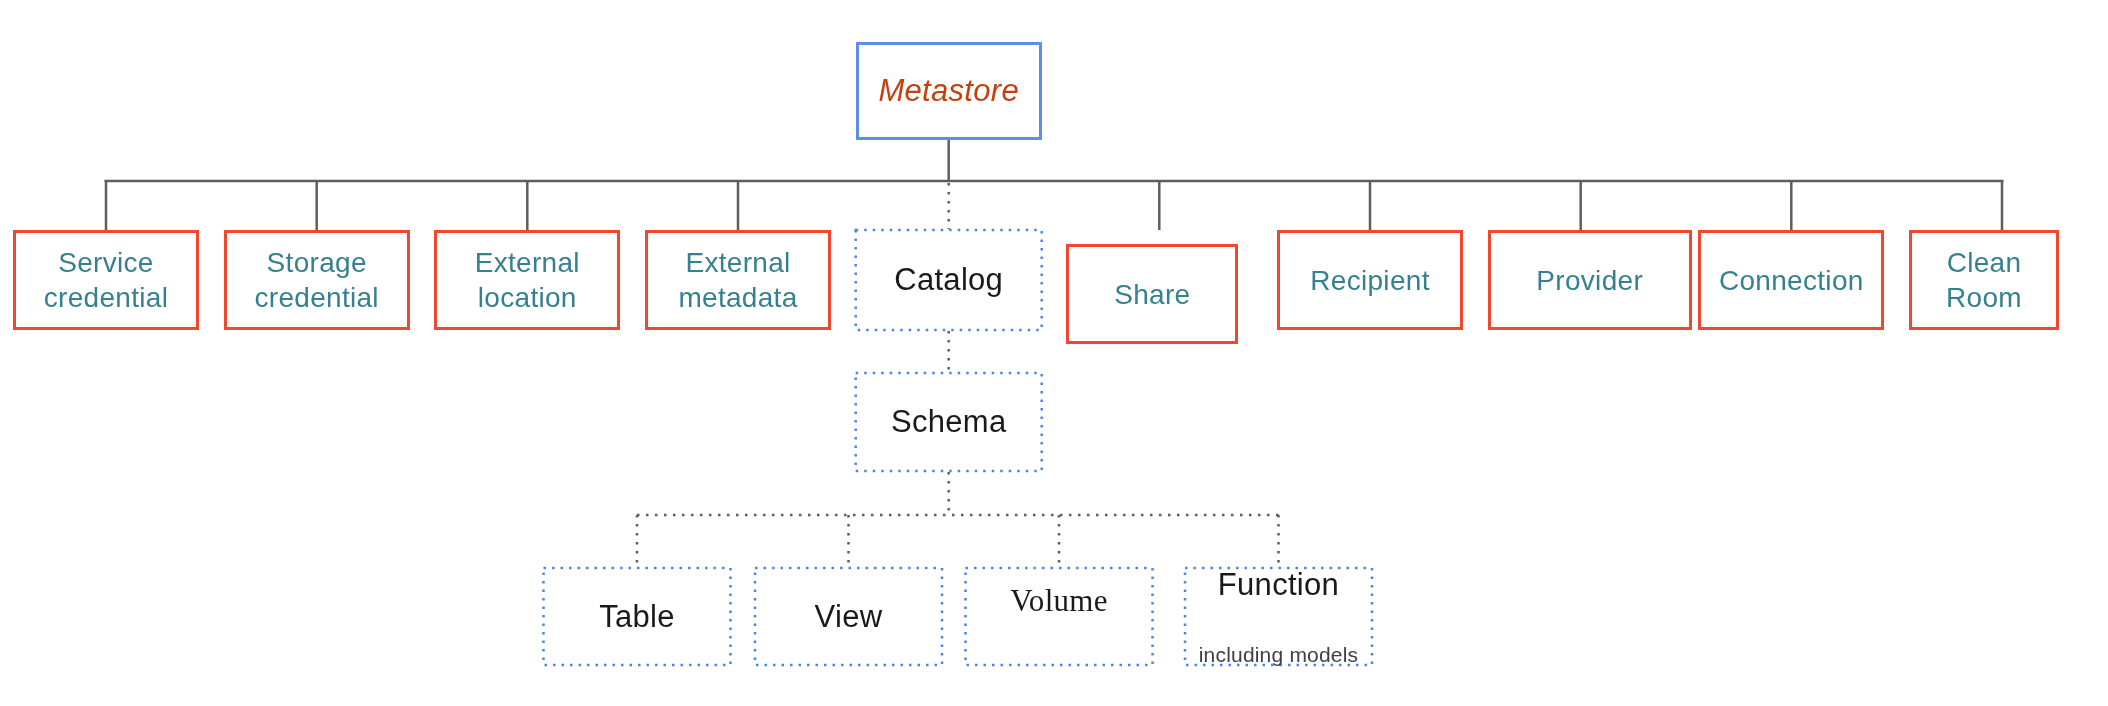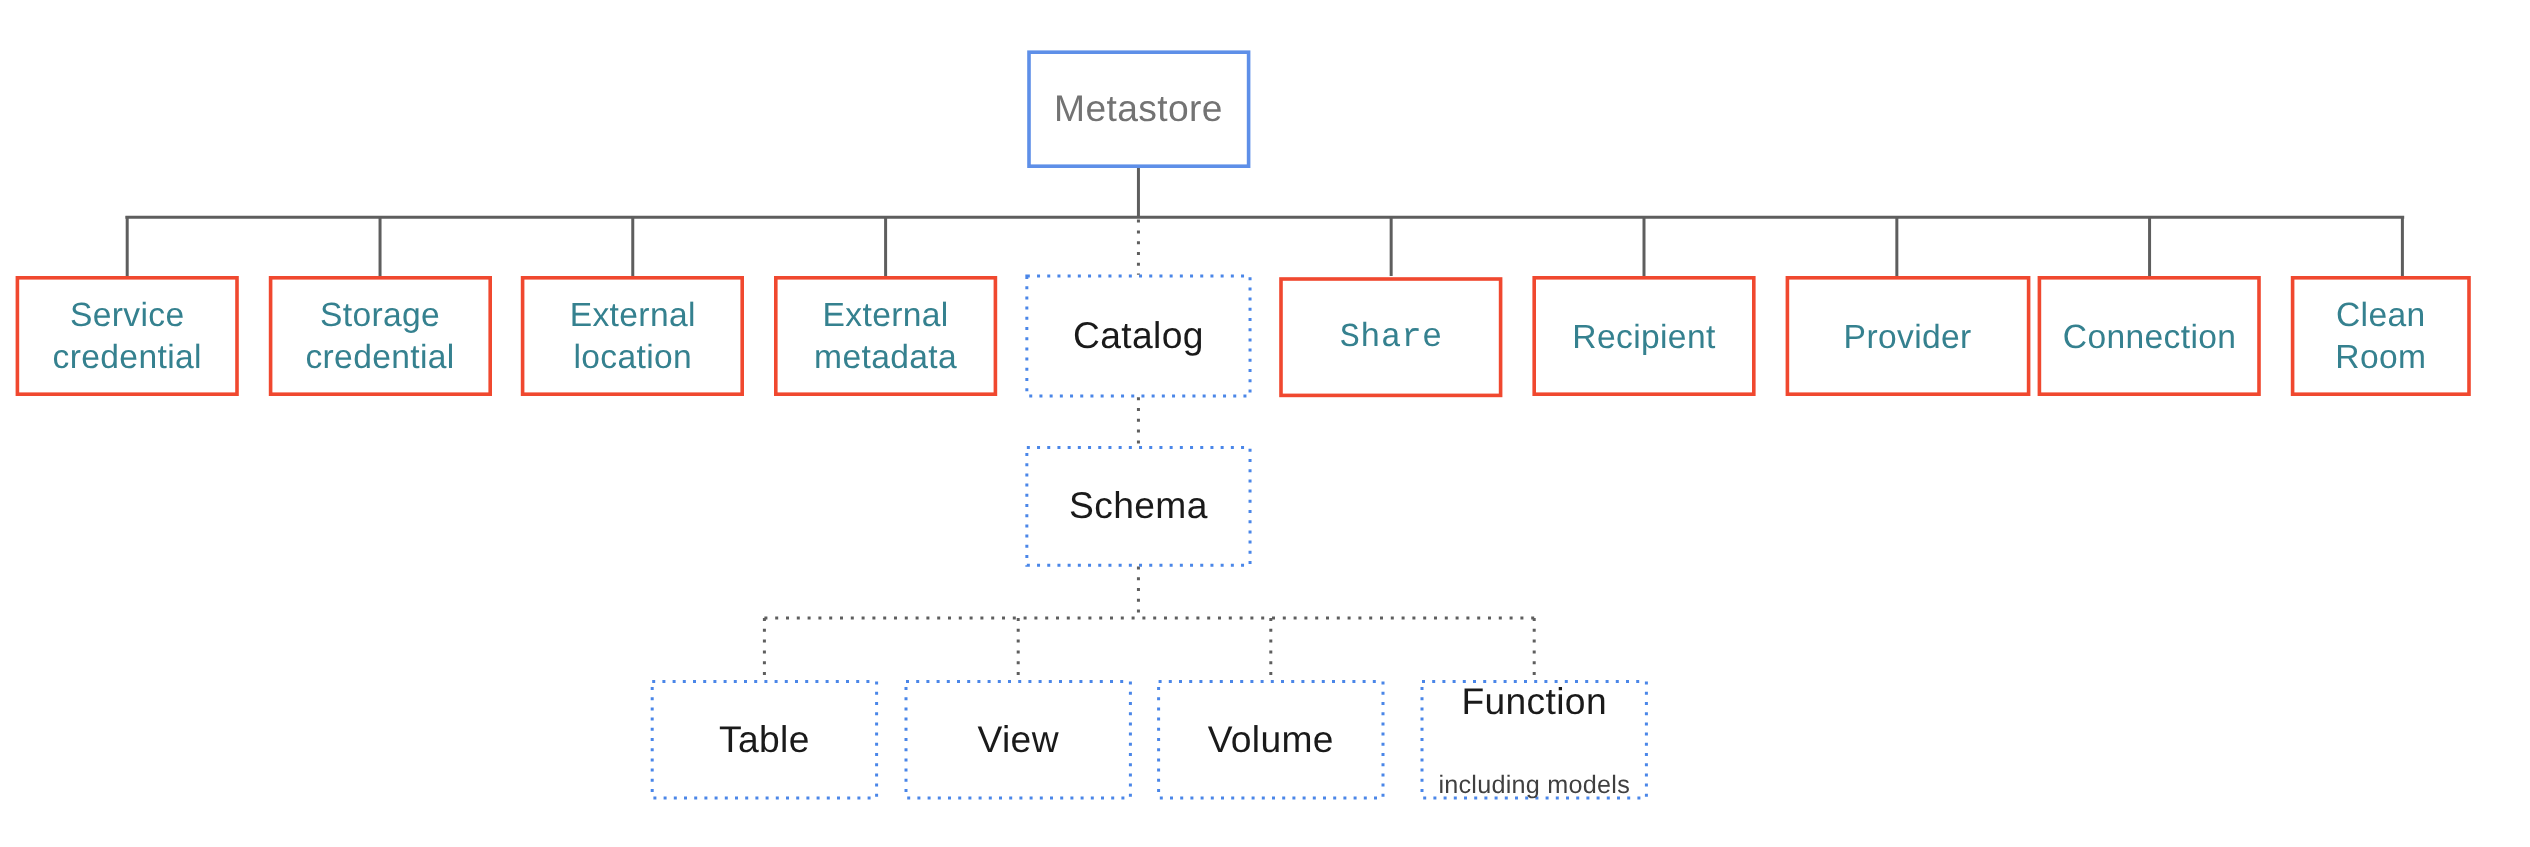--- a/index.html
+++ b/index.html
@@ -27,22 +27,23 @@
     flex-direction: column;
     align-items: center;
     justify-content: center;
     text-align: center;
     line-height: 1.2;
     letter-spacing: 0.3px;
   }
   .node-root {
     border: 3px solid #5e8fe8;
     background: #ffffff;
-    color: #737373;
+    color: #c2410c;
     font-size: 31px;
+    font-style: italic;
   }
   .node-red {
     border: 3px solid #f0482f;
     background: #ffffff;
     color: #35818f;
     font-size: 28px;
     line-height: 1.25;
     padding: 0 10px;
   }
   .node-dotted {
@@ -118,21 +119,21 @@
   </div>
   <div class="node node-red" style="left:434.3px; top:230px; width:186px; height:100px;">
     <span>External location</span>
   </div>
   <div class="node node-red" style="left:645px; top:230px; width:186px; height:100px;">
     <span>External metadata</span>
   </div>
   <div class="node node-dotted" style="left:855.7px; top:230px; width:186px; height:100px;">
     <span>Catalog</span>
   </div>
-  <div class="node node-red" style="left:1066.3px; top:231px; width:186px; height:100px;font-family:Liberation Mono, monospace;">
+  <div class="node node-red" style="left:1066.3px; top:244px; width:172px; height:100px;">
     <span>Share</span>
   </div>
   <div class="node node-red" style="left:1277px; top:230px; width:186px; height:100px;">
     <span>Recipient</span>
   </div>
   <div class="node node-red" style="left:1487.7px; top:230px; width:204px; height:100px;">
     <span>Provider</span>
   </div>
   <div class="node node-red" style="left:1698.3px; top:230px; width:186px; height:100px;">
     <span>Connection</span>
@@ -144,21 +145,21 @@
   <div class="node node-dotted" style="left:855.7px; top:373px; width:186px; height:98px;">
     <span>Schema</span>
   </div>
 
   <div class="node node-dotted" style="left:543.5px; top:568px; width:187px; height:97px;">
     <span>Table</span>
   </div>
   <div class="node node-dotted" style="left:755px; top:568px; width:187px; height:97px;">
     <span>View</span>
   </div>
-  <div class="node node-dotted" style="left:965.5px; top:568px; width:187px; height:97px;">
+  <div class="node node-dotted" style="left:965.5px; top:552px; width:187px; height:97px;font-family:Liberation Serif, serif;">
     <span>Volume</span>
   </div>
   <div class="node node-dotted" style="left:1185px; top:568px; width:187px; height:97px;gap:36px;">
     <span>Function</span>
     <span class="sublabel">including models</span>
   </div>
 
 </div>
 
 </body></html>

